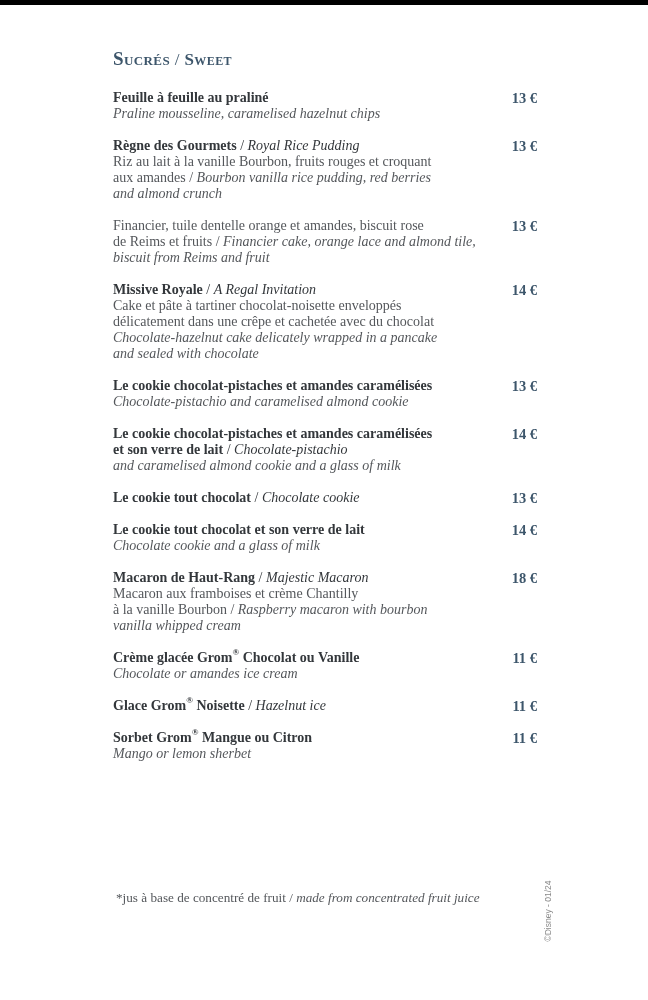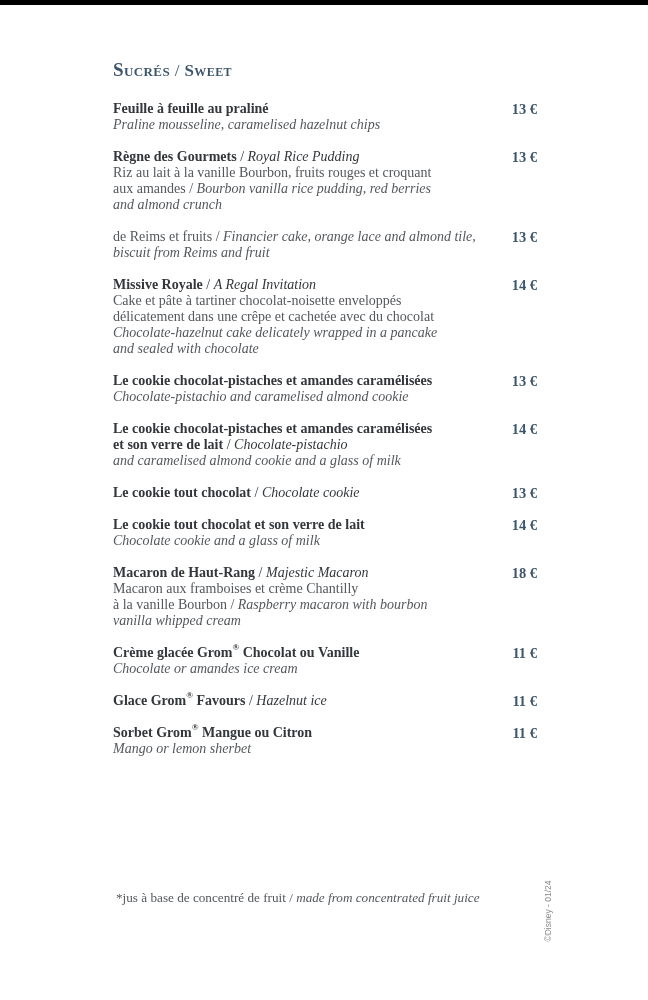--- a/index.html
+++ b/index.html
@@ -20,21 +20,21 @@
     width: 648px; height: 5px;
     background: var(--topbar, #000);
   }
   .content {
     position: absolute;
     left: 113px;
     top: 40px;
     width: 424px;
   }
   h1.heading {
-    margin: 16px 0 21px 0;
+    margin: 5px 0 21px 0;
     padding: 0;
     font-variant: small-caps;
     color: var(--accent, #3d566b);
     font-weight: 700;
     line-height: 19px;
     letter-spacing: 0.4px;
   }
   .h-fr { font-size: 19px; }
   .h-sep { font-size: 17px; font-weight: 400; }
   .h-en { font-size: 17px; }
@@ -126,20 +126,21 @@
           <div class="line"><span class="b  d">Règne des Gourmets</span><span class="d"> / </span><span class="i d">Royal Rice Pudding</span></div>
           <div class="line"><span class="">Riz au lait à la vanille Bourbon, fruits rouges et croquant</span></div>
           <div class="line"><span class="">aux amandes / </span><span class="i">Bourbon vanilla rice pudding, red berries</span></div>
           <div class="line"><span class="i">and almond crunch</span></div>
         </div>
     <div class="price">13 €</div>
   </div>
 
   <div class="item">
     <div class="item-lines">
+          <div class="line"><span class="">Financier, tuile dentelle orange et amandes, biscuit rose</span></div>
           <div class="line"><span class="">de Reims et fruits / </span><span class="i">Financier cake, orange lace and almond tile,</span></div>
           <div class="line"><span class="i">biscuit from Reims and fruit</span></div>
         </div>
     <div class="price">13 €</div>
   </div>
 
   <div class="item">
     <div class="item-lines">
           <div class="line"><span class="b  d">Missive Royale</span><span class="d"> / </span><span class="i d">A Regal Invitation</span></div>
           <div class="line"><span class="">Cake et pâte à tartiner chocolat-noisette enveloppés</span></div>
@@ -195,21 +196,21 @@
   <div class="item">
     <div class="item-lines">
           <div class="line"><span class="b  d">Crème glacée Grom</span><sup class="b  d">®</sup><span class="b  d"> Chocolat ou Vanille</span></div>
           <div class="line"><span class="i">Chocolate or amandes ice cream</span></div>
         </div>
     <div class="price">11 €</div>
   </div>
 
   <div class="item">
     <div class="item-lines">
-          <div class="line"><span class="b  d">Glace Grom</span><sup class="b  d">®</sup><span class="b  d"> Favours</span><span class="d"> / </span><span class="i d">Hazelnut ice</span></div>
+          <div class="line"><span class="b  d">Glace Grom</span><sup class="b  d">®</sup><span class="b  d"> Noisette</span><span class="d"> / </span><span class="i d">Hazelnut ice</span></div>
         </div>
     <div class="price">11 €</div>
   </div>
 
   <div class="item">
     <div class="item-lines">
           <div class="line"><span class="b  d">Sorbet Grom</span><sup class="b  d">®</sup><span class="b  d"> Mangue ou Citron</span></div>
           <div class="line"><span class="i">Mango or lemon sherbet</span></div>
         </div>
     <div class="price">11 €</div>

